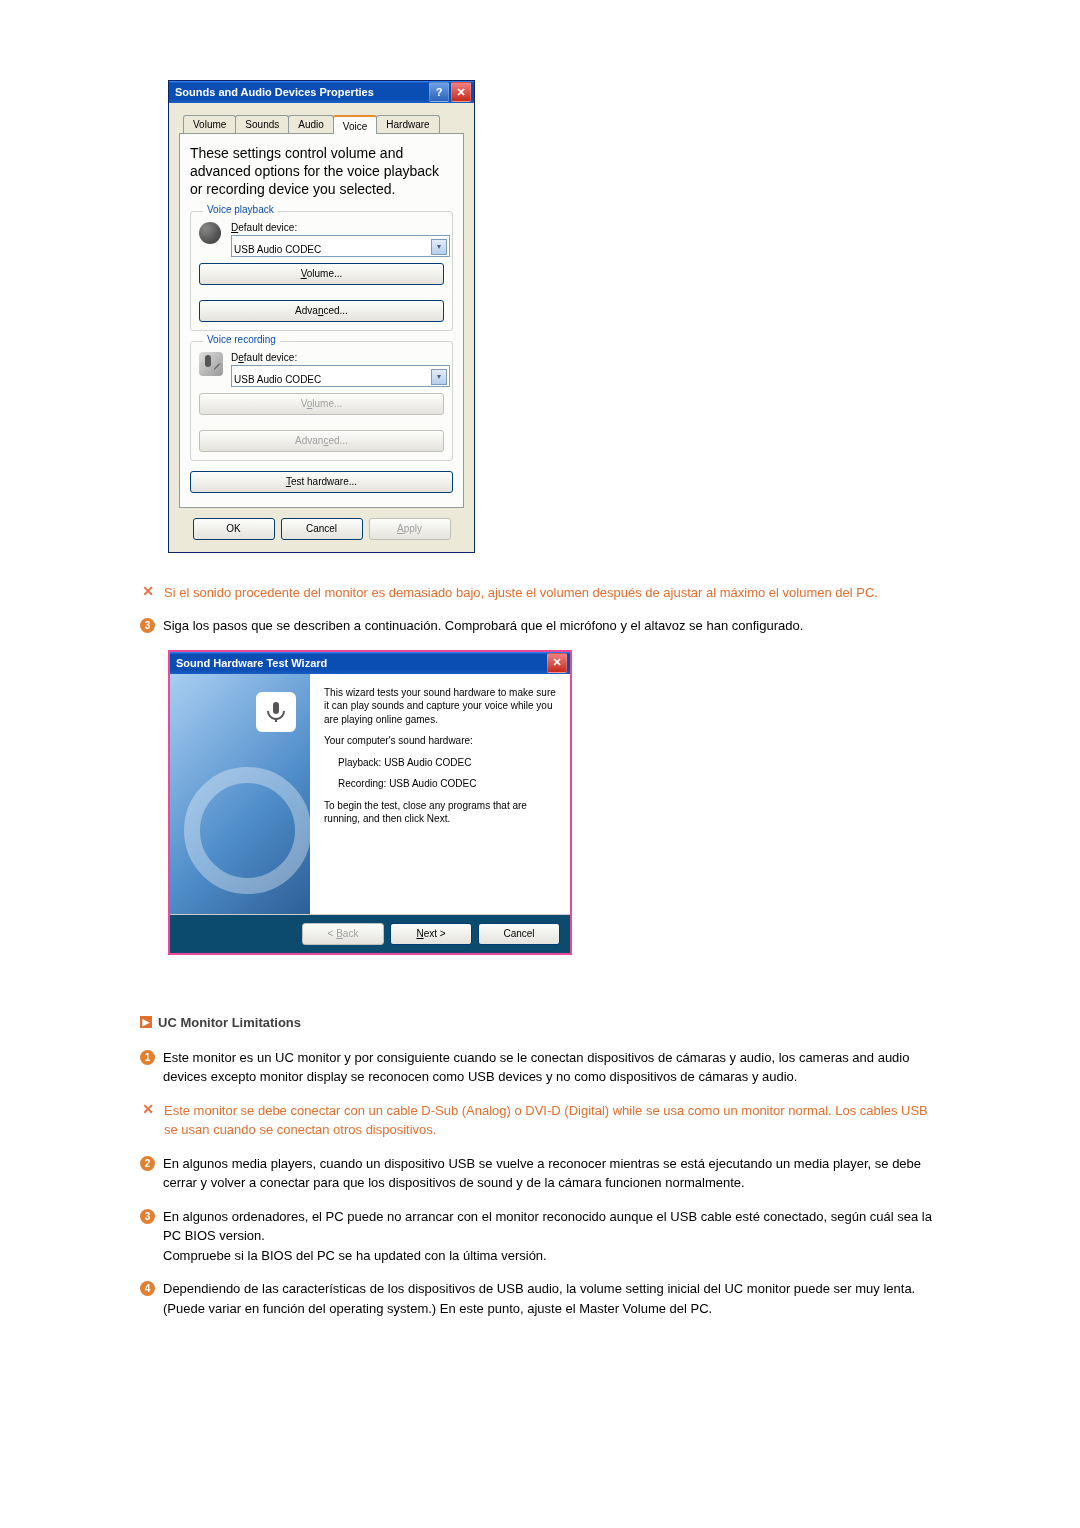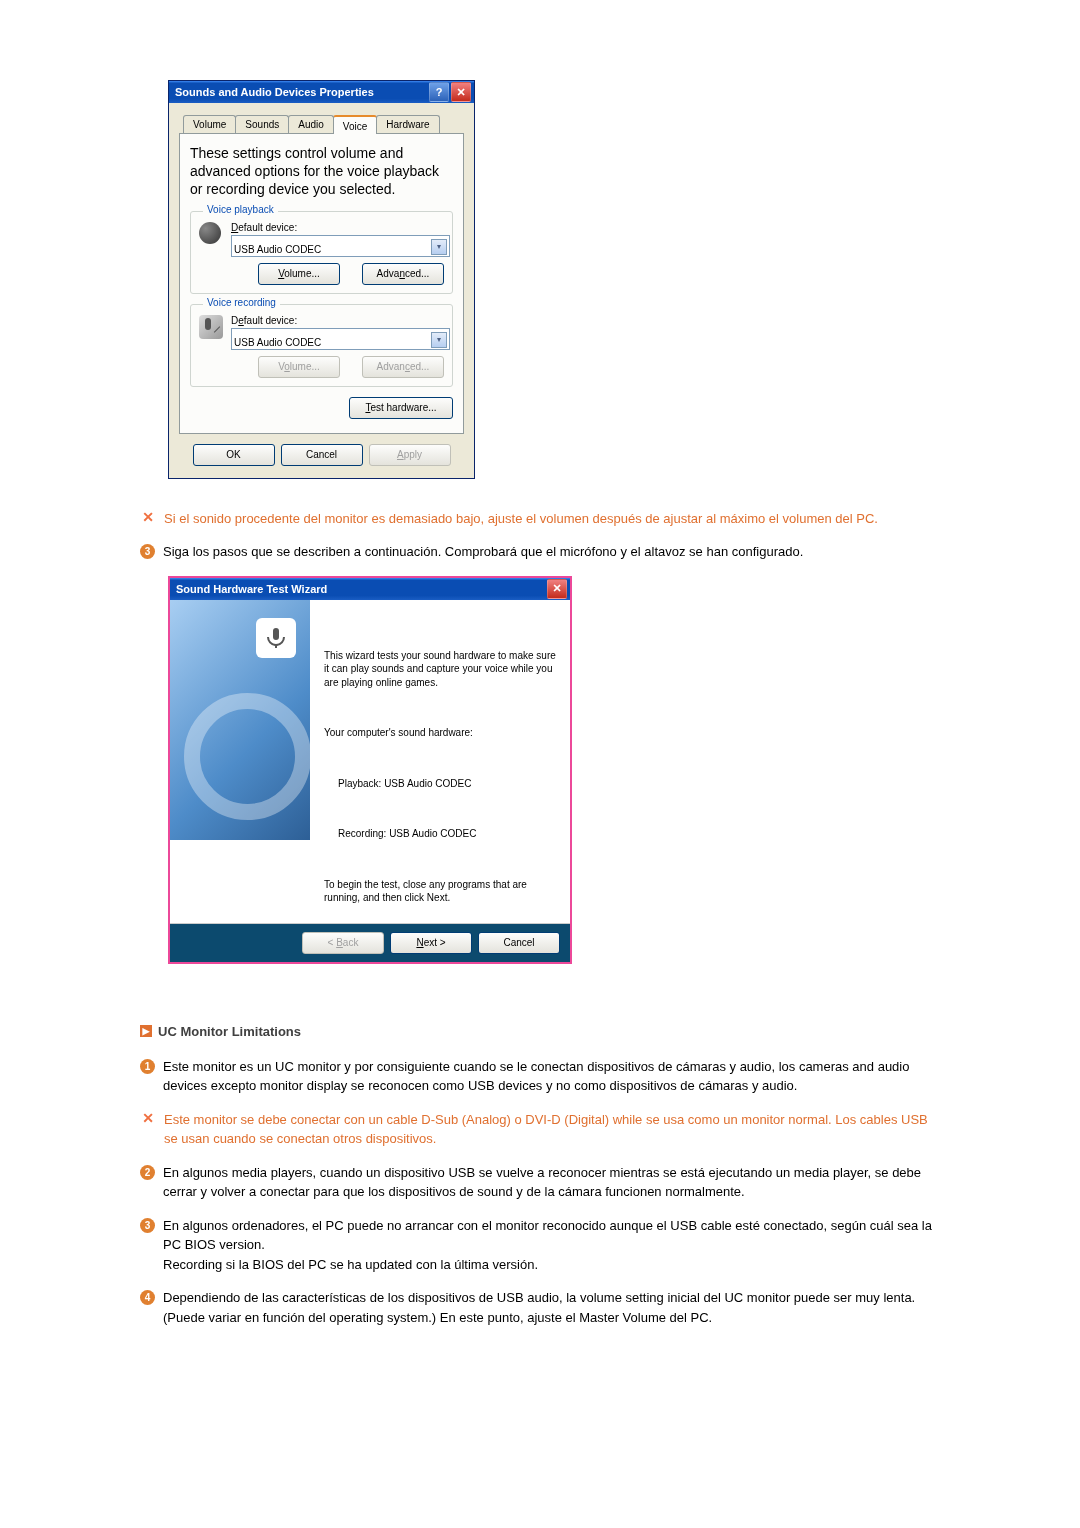--- a/index.html
+++ b/index.html
@@ -179,22 +179,23 @@
     border: 1px solid #7F9DB9;
     display: flex;
     align-items: center;
     justify-content: center;
     font-size: 8px;
     color: #4d6185;
   }
   .xp-btnrow {
     display: flex;
     justify-content: flex-end;
-    gap: 22px;
+    gap: 15px;
     margin-top: 6px;
+    flex-direction: column;
   }
   .xp-btn {
     min-width: 68px;
     height: 20px;
     border: 1px solid #003C74;
     border-radius: 3px;
     background: linear-gradient(#fdfdfc, #e4e3dc);
     font-size: 10px;
     display: flex;
     align-items: center;
@@ -275,21 +276,21 @@
     border: 16px solid rgba(255,255,255,0.35);
     border-radius: 50%;
   }
   .wizard-main {
     flex: 1;
     padding: 12px 14px 10px 14px;
     font-size: 10px;
     color: #000000;
   }
   .wizard-title { font-weight: bold; font-size: 12px; margin-bottom: 8px; line-height: 1.3; }
-  .wizard-p { margin-bottom: 8px; line-height: 1.35; margin-top: 37px; }
+  .wizard-p { margin-bottom: 8px; line-height: 1.35; }
   .wizard-list { padding-left: 14px; }
   .wizard-buttons {
     border-top: 1px solid #cccccc;
     background: #0c4a6e;
     padding: 8px 10px;
     display: flex;
     justify-content: flex-end;
     gap: 6px;
   }
   
@@ -462,21 +463,21 @@
     </div>
 
     <div class="step-row">
       <div class="num-badge">2</div>
       <div class="text">En algunos media players, cuando un dispositivo USB se vuelve a reconocer mientras se está ejecutando un media player, se debe cerrar y volver a conectar para que los dispositivos de sound y de la cámara funcionen normalmente.</div>
     </div>
 
     <div class="step-row">
       <div class="num-badge">3</div>
       <div class="text" style="white-space:pre-line;">En algunos ordenadores, el PC puede no arrancar con el monitor reconocido aunque el USB cable esté conectado, según cuál sea la PC BIOS version.
-Recording si la BIOS del PC se ha updated con la última versión.</div>
+Compruebe si la BIOS del PC se ha updated con la última versión.</div>
     </div>
 
     <div class="step-row">
       <div class="num-badge">4</div>
       <div class="text">Dependiendo de las características de los dispositivos de USB audio, la volume setting inicial del UC monitor puede ser muy lenta. (Puede variar en función del operating system.) En este punto, ajuste el Master Volume del PC.</div>
     </div>
 
   </div>
 </div>
 

